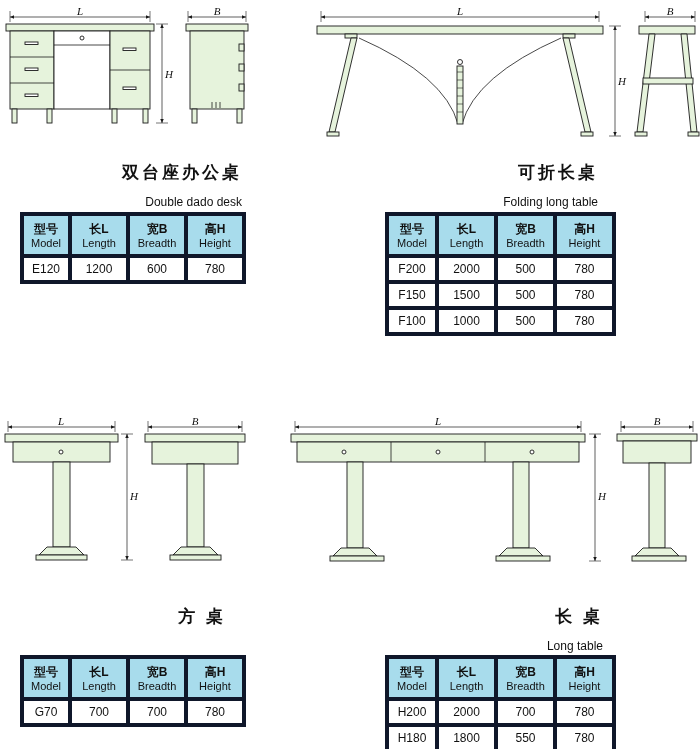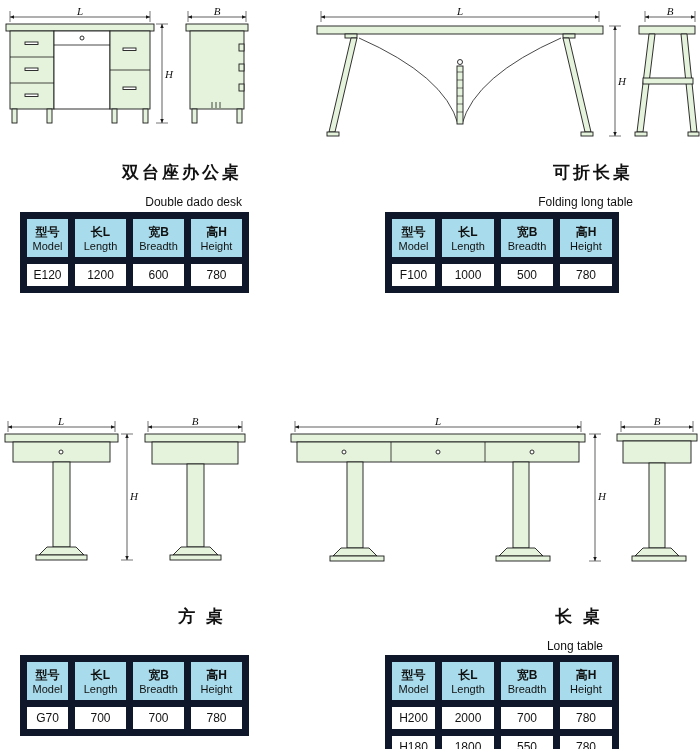--- a/index.html
+++ b/index.html
@@ -12,21 +12,21 @@
   svg .ln{fill:none;stroke:#1a1a1a;stroke-width:0.8;}
   svg .dimline{fill:none;stroke:#1a1a1a;stroke-width:0.7;}
   svg .tick{fill:none;stroke:#1a1a1a;stroke-width:0.6;}
   svg text.dim{font:italic 11px "Liberation Serif",serif;fill:#111;text-anchor:middle;}
 
   .sec-title{position:absolute;text-align:right;}
   .t-zh{display:block;font-size:17px;font-weight:bold;letter-spacing:3px;line-height:22px;}
   .t-en{display:block;font-size:12px;line-height:15px;margin-top:11px;}
 
   table.spec{position:absolute;border-collapse:collapse;table-layout:fixed;}
-  .spec th,.spec td{border:7px solid #0f172a;text-align:center;vertical-align:middle;padding:0;}
+  .spec th,.spec td{border:4px solid #0f172a;text-align:center;vertical-align:middle;padding:0;}
   .spec th{background:#a8dcec;height:38px;}
   .spec td{background:#ffffff;height:22px;font-size:12px;margin-left:24px;}
   .h-zh{display:block;font-size:12px;font-weight:bold;line-height:16px;}
   .h-en{display:block;font-size:11px;font-weight:normal;line-height:13px;}
 </style>
 </head>
 <body>
 
 <div id="page">
 
@@ -158,21 +158,21 @@
     <tbody>
       <tr>
         <td>E120</td>
         <td>1200</td>
         <td>600</td>
         <td>780</td>
       </tr>
     </tbody>
   </table>
 
-  <div class="sec-title" style="left:406px;top:162px;width:227px">
+  <div class="sec-title" style="left:371px;top:162px;width:227px">
     <span class="t-zh">可折长桌</span>
     <span class="t-en">Folding long table</span>
   </div>
   <table class="spec" style="left:385px;top:212px;width:227px">
     <colgroup>
         <col style="width:50px">
         <col style="width:59px">
         <col style="width:59px">
         <col style="width:59px">
       </colgroup>
@@ -190,20 +190,32 @@
             <span class="h-zh">宽B</span>
             <span class="h-en">Breadth</span>
           </th>
       <th>
             <span class="h-zh">高H</span>
             <span class="h-en">Height</span>
           </th>
     </tr>
       </thead>
     <tbody>
+      <tr>
+        <td>F200</td>
+        <td>2000</td>
+        <td>500</td>
+        <td>780</td>
+      </tr>
+      <tr>
+        <td>F150</td>
+        <td>1500</td>
+        <td>500</td>
+        <td>780</td>
+      </tr>
       <tr>
         <td>F100</td>
         <td>1000</td>
         <td>500</td>
         <td>780</td>
       </tr>
     </tbody>
   </table>
 
   <svg class="draw" style="left:0px;top:416px" width="260" height="160" viewBox="0 0 260 160">

